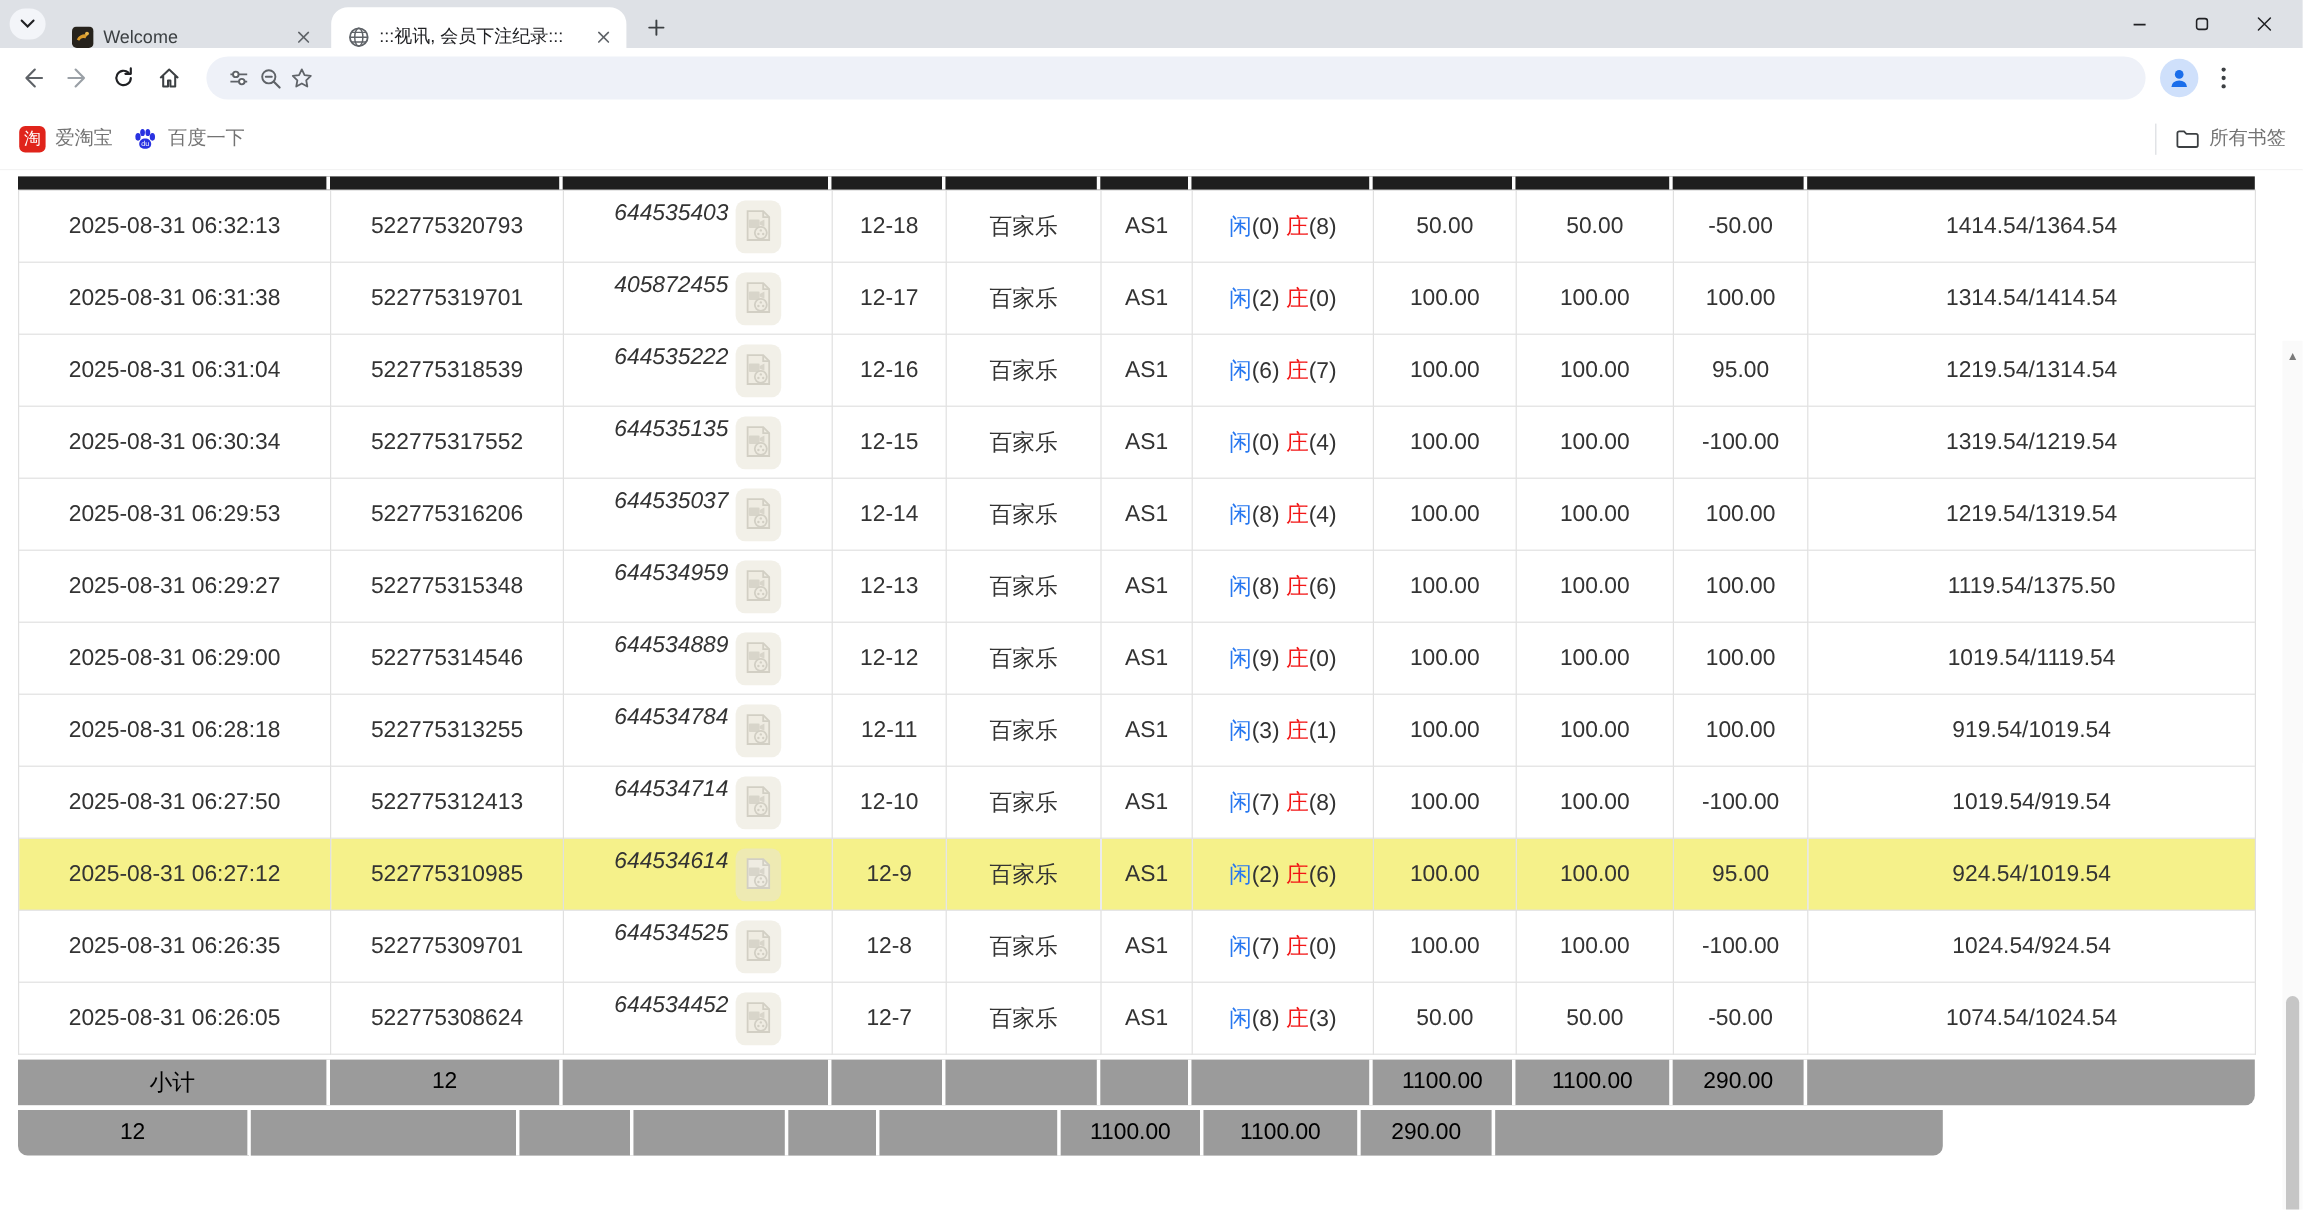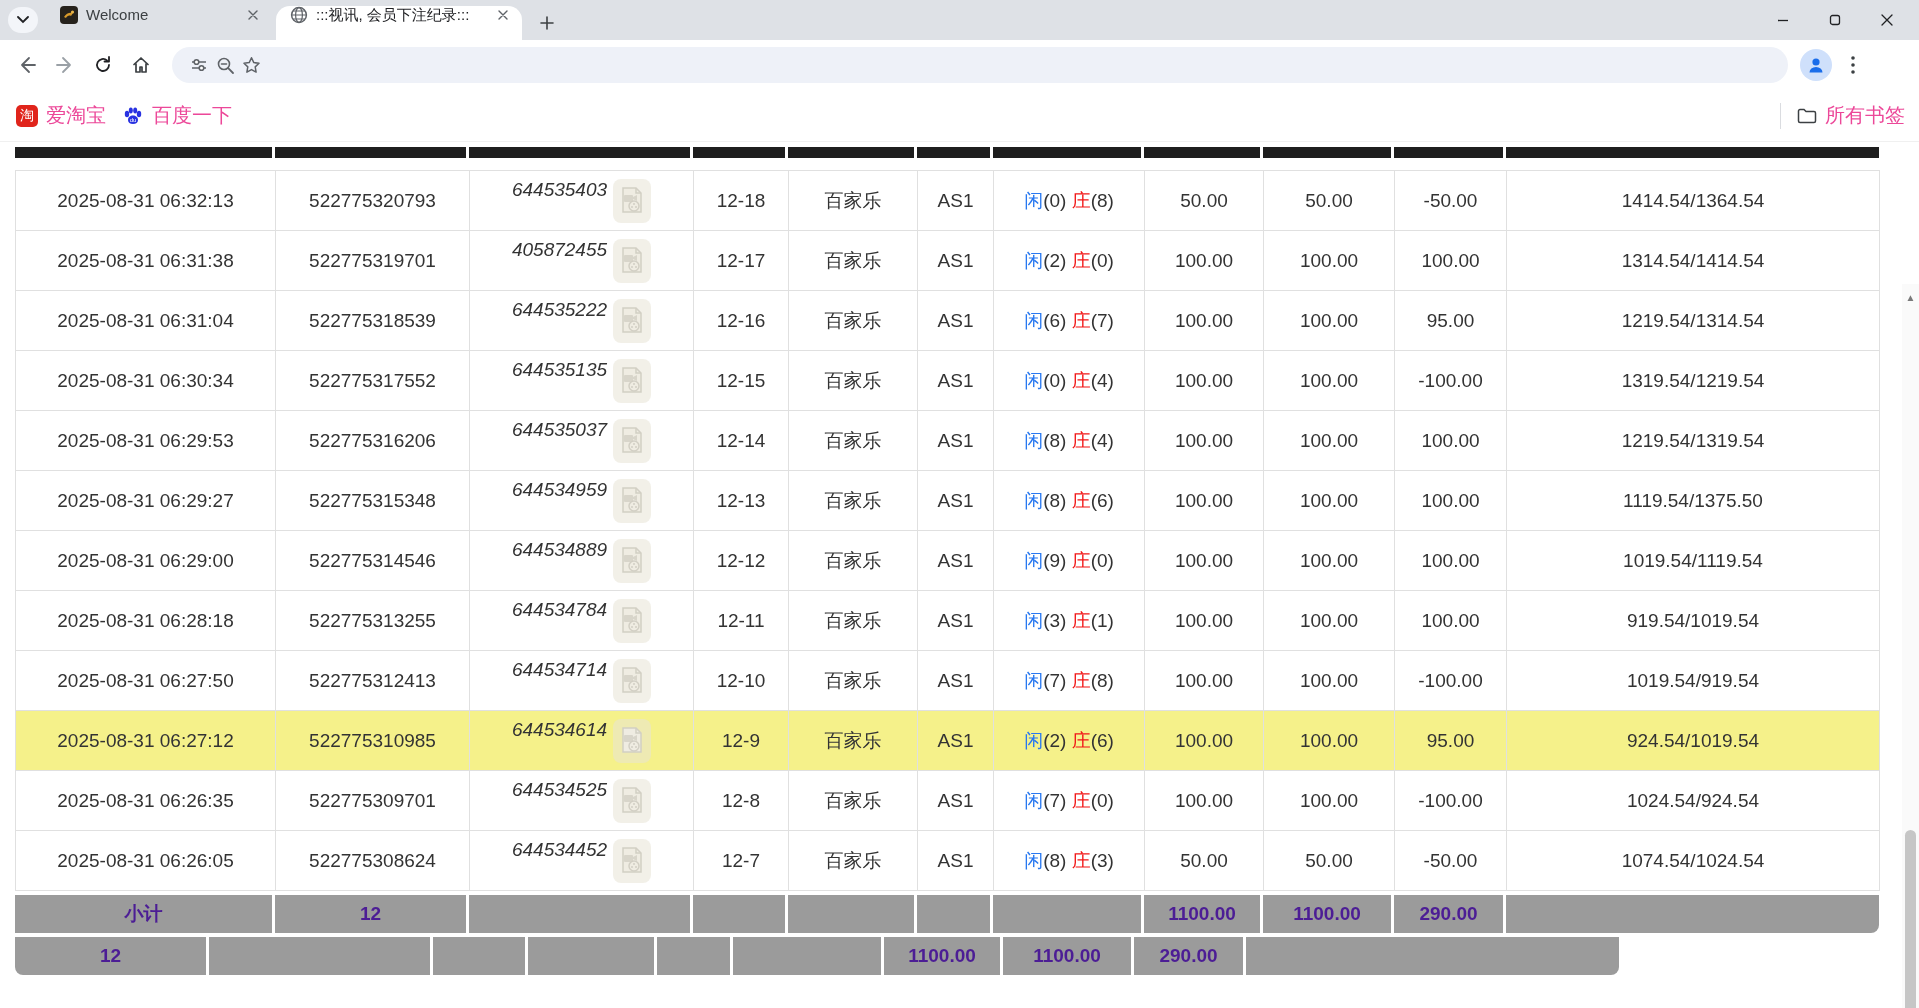--- a/index.html
+++ b/index.html
@@ -5,21 +5,21 @@
   * { margin:0; padding:0; box-sizing:border-box; }
   html,body { width:1919px; height:1008px; overflow:hidden; background:#fff;
               font-family:"Liberation Sans","DejaVu Sans",sans-serif; }
 
   .window { position:relative; width:1919px; height:1008px; }
 
   
   .tabstrip { position:absolute; top:0; left:0; width:100%; height:40px; background:#dee1e6; }
   .tab-search { position:absolute; left:8px; top:7px; width:30px; height:26px; border-radius:13px;
                 background:#f3f5f9; display:flex; align-items:center; justify-content:center; cursor:pointer; }
-  .tab { position:absolute; top:6px; height:34px; display:flex; align-items:flex-start; padding:0 10px; }
+  .tab { position:absolute; top:6px; height:34px; display:flex; align-items:flex-end; padding:0 10px; }
   .tab.inactive { left:46px; width:226px; color:#3c4043; }
   .tab.active { left:276px; width:246px; background:#fff; border-radius:14px 14px 0 0; color:#202124; }
   .tab .favicon { width:18px; height:18px; margin:0 8px 0 4px; flex:none; }
   .tab-title { font-size:15px; white-space:nowrap; overflow:hidden; flex:1; }
   .tab-close { width:18px; height:18px; margin-left:6px; flex:none; display:flex; align-items:center; justify-content:center; cursor:pointer; }
   .newtab { position:absolute; left:534px; top:10px; width:26px; height:26px; display:flex; align-items:center; justify-content:center; cursor:pointer; }
   .win-controls { position:absolute; right:6px; top:0; height:40px; display:flex; }
   .win-btn { width:52px; height:40px; display:flex; align-items:center; justify-content:center; cursor:pointer; }
 
   
@@ -33,48 +33,48 @@
   .url-text { font-size:17px; color:#202124; white-space:nowrap; overflow:hidden; flex:1; margin-left:10px; }
   .omni-ic { width:26px; height:26px; display:flex; align-items:center; justify-content:center; flex:none; cursor:pointer; }
   .avatar { width:32px; height:32px; border-radius:50%; background:#cfe0fb; margin-left:12px;
             display:flex; align-items:center; justify-content:center; cursor:pointer; flex:none; }
   .menu-dots { width:30px; height:30px; margin:0 10px 0 6px; display:flex; align-items:center; justify-content:center; cursor:pointer; flex:none;}
 
   
   .bookmarks { position:absolute; top:90px; left:0; width:100%; height:52px; background:#fff;
                display:flex; align-items:center; border-bottom:1px solid #f0f0f0; }
   .bm-item { display:flex; align-items:center; margin-left:16px; cursor:pointer; }
-  .bm-label { font-size:20px; color:#ec4899; margin-left:8px; }
+  .bm-label { font-size:16px; color:#737373; margin-left:8px; }
   .bm-ico-tao { width:22px; height:22px; background:#e0241b; border-radius:5px; color:#fff;
                 font-size:14px; display:flex; align-items:center; justify-content:center; }
   .bm-right { margin-left:auto; display:flex; align-items:center; margin-right:14px; }
   .bm-divider { width:1px; height:26px; background:#dadce0; margin-right:16px; }
 
   
   .content { position:absolute; top:142px; left:0; width:1919px; height:866px; background:#fff; }
 
   .tablewrap { position:absolute; left:15px; top:5px; width:1864px; }
   .head-sliver { display:flex; height:11px; }
   .head-sliver .hcell { background:#1e1e1e; height:11px; border-right:3px solid #fff; }
   .head-sliver .hcell:last-child { border-right:none; }
 
-  table.bets { border-collapse:collapse; table-layout:fixed; width:1864px;margin-top:12px; }
+  table.bets { border-collapse:collapse; table-layout:fixed; width:1864px; }
   table.bets td { border:1px solid #e0e0e0; height:60px; text-align:center; font-size:19px; color:#333;
                   white-space:nowrap; overflow:hidden; }
   tr.hl td { background:#f5f18a; }
   .c-blue { color:#2878f0; }
   .c-red { color:#f21515; }
   td.neg { color:#f21515; }
   .gid-wrap { display:inline-flex; gap:6px; vertical-align:middle;font-style:italic; }
   .vicon { width:38px; height:44px; background:rgba(232,228,214,0.55); border-radius:8px;
            display:inline-flex; align-items:center; justify-content:center; cursor:pointer; }
 
   .tfoot-row { display:flex; margin-top:4px; }
-  .tfoot-row .fcell { background:#9b9b9b; height:38px; border-right:3px solid #fff; color:#4c1d95;
-                      font-size:19px; display:flex; align-items:center; justify-content:center;font-weight:bold; }
+  .tfoot-row .fcell { background:#9b9b9b; height:38px; border-right:3px solid #fff; color:#000000;
+                      font-size:19px; display:flex; align-items:center; justify-content:center; }
   .tfoot-row .fcell:last-child { border-right:none; border-radius:0 0 8px 0; }
   .tfoot-row.last .fcell:first-child { border-radius:0 0 0 8px; }
 
   
   .scrollbar { position:absolute; right:0; top:142px; width:17px; height:866px; background:#fafafa; }
   .sb-arrow { position:absolute; top:8px; left:0; width:17px; text-align:center; color:#7a7a7a; font-size:10px; }
   .sb-thumb { position:absolute; left:3px; width:11px; top:546px; height:314px; background:#c6c6c6; border-radius:6px; }
 
   svg { display:block; }
 </style>

